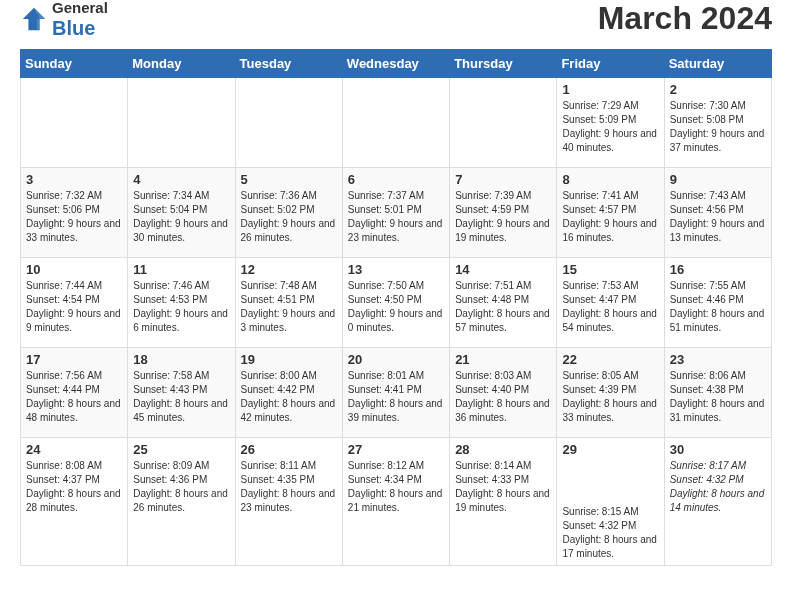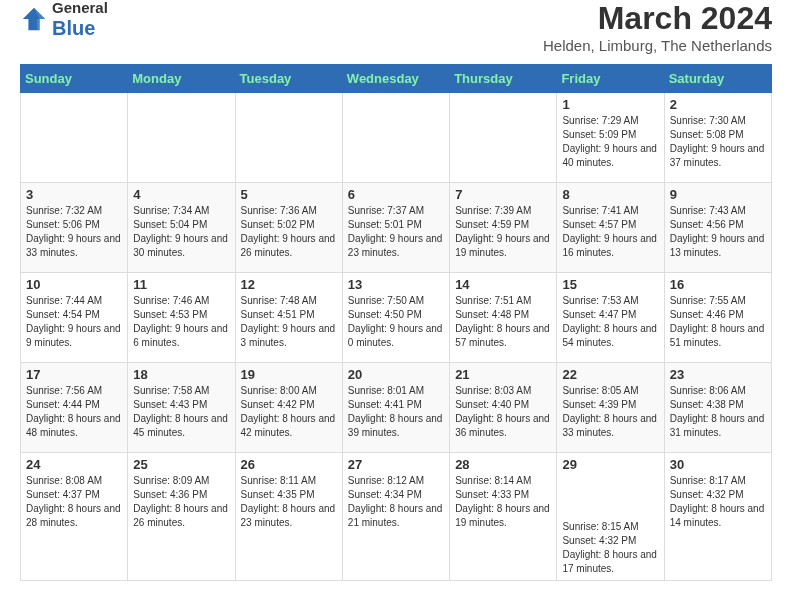--- a/index.html
+++ b/index.html
@@ -8,21 +8,21 @@
     .header { display: flex; justify-content: space-between; align-items: flex-start; margin-bottom: 10px; }
     .logo { display: flex; align-items: center; }
     .logo-text { display: flex; flex-direction: column; line-height: 1.1; }
     .logo-general { font-size: 15px; font-weight: bold; color: #333; }
     .logo-blue { font-size: 20px; font-weight: bold; color: #2e6db4; }
     .logo-icon { width: 28px; height: 28px; margin-right: 4px; }
     .title-block { text-align: right; }
     .month-title { font-size: 32px; font-weight: bold; color: #333; }
     .location { font-size: 15px; color: #555; }
     table { width: 100%; border-collapse: collapse; table-layout: fixed; }
-    thead tr { background-color: #2e6db4; color: #86efac; }
+    thead tr { background-color: #2e6db4; color: #ffffff; }
     thead th { padding: 6px 4px; font-size: 13px; font-weight: bold; text-align: left; border: 1px solid #2e6db4; }
     tbody tr { background: #fff; }
     tbody tr:nth-child(even) { background: #f9f9f9; }
     td { vertical-align: top; padding: 4px 5px; border: 1px solid #ddd; font-size: 10.5px; color: #333; min-height: 80px; height: 90px; }
     .day-number { font-size: 13px; font-weight: bold; display: block; margin-bottom: 2px; }
     .day-info { font-size: 10px; line-height: 1.4; color: #333; }
     .empty { background: #fff; }
   </style>
 </head>
 <body>
@@ -34,21 +34,20 @@
         <polygon points="20,4 36,20 28,20 28,36 12,36 12,20 4,20" fill="#2e6db4"></polygon>
         <polygon points="20,4 36,20 28,20 28,36 24,36 24,20 28,20" fill="#5a9fd4" opacity="0.5"></polygon>
       </svg>
       <div class="logo-text">
         <span class="logo-general">General</span>
         <span class="logo-blue">Blue</span>
       </div>
     </div>
     <div class="title-block">
       <div class="month-title">March 2024</div>
-      <div class="location">Helden, Limburg, The Netherlands</div>
     </div>
   </div>
 
   <table>
     <thead>
       <tr>
       <th>Sunday</th>
           <th>Monday</th>
           <th>Tuesday</th>
           <th>Wednesday</th>
@@ -241,20 +240,20 @@
 Daylight: 8 hours and 19 minutes.</div>
           </td>
           <td>
             <span class="day-number">29</span>
             <div class="day-info" style="white-space: pre-line; margin-top: 48px;">Sunrise: 8:15 AM
 Sunset: 4:32 PM
 Daylight: 8 hours and 17 minutes.</div>
           </td>
           <td>
             <span class="day-number">30</span>
-            <div class="day-info" style="white-space: pre-line;">Sunrise: 8:17 AM
+            <div class="day-info" style="white-space: pre-line; font-style: italic;">Sunrise: 8:17 AM
 Sunset: 4:32 PM
 Daylight: 8 hours and 14 minutes.</div>
           </td>
         </tr>
       </tbody>
   </table>
 </div>
 
 </body></html>

